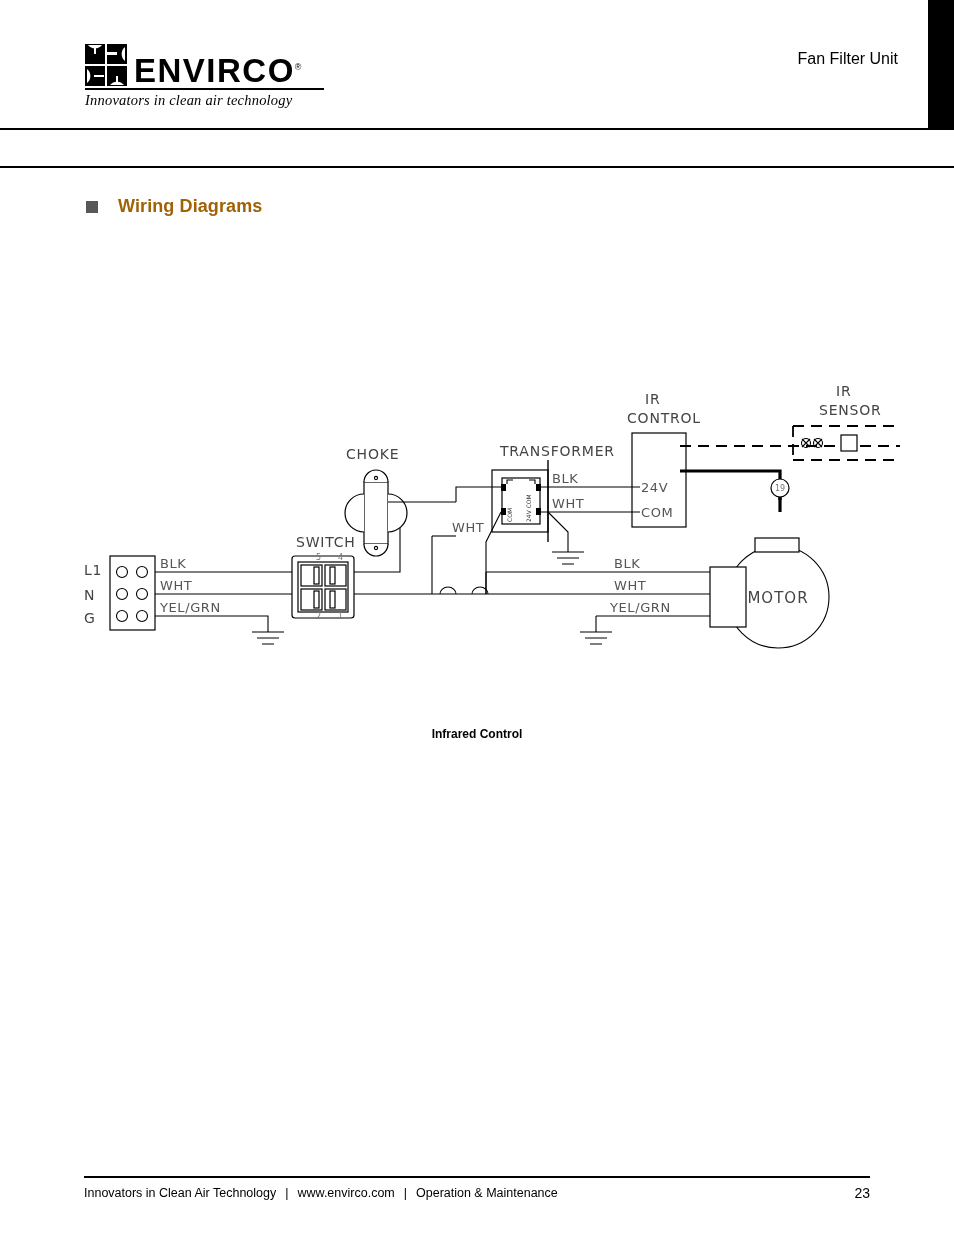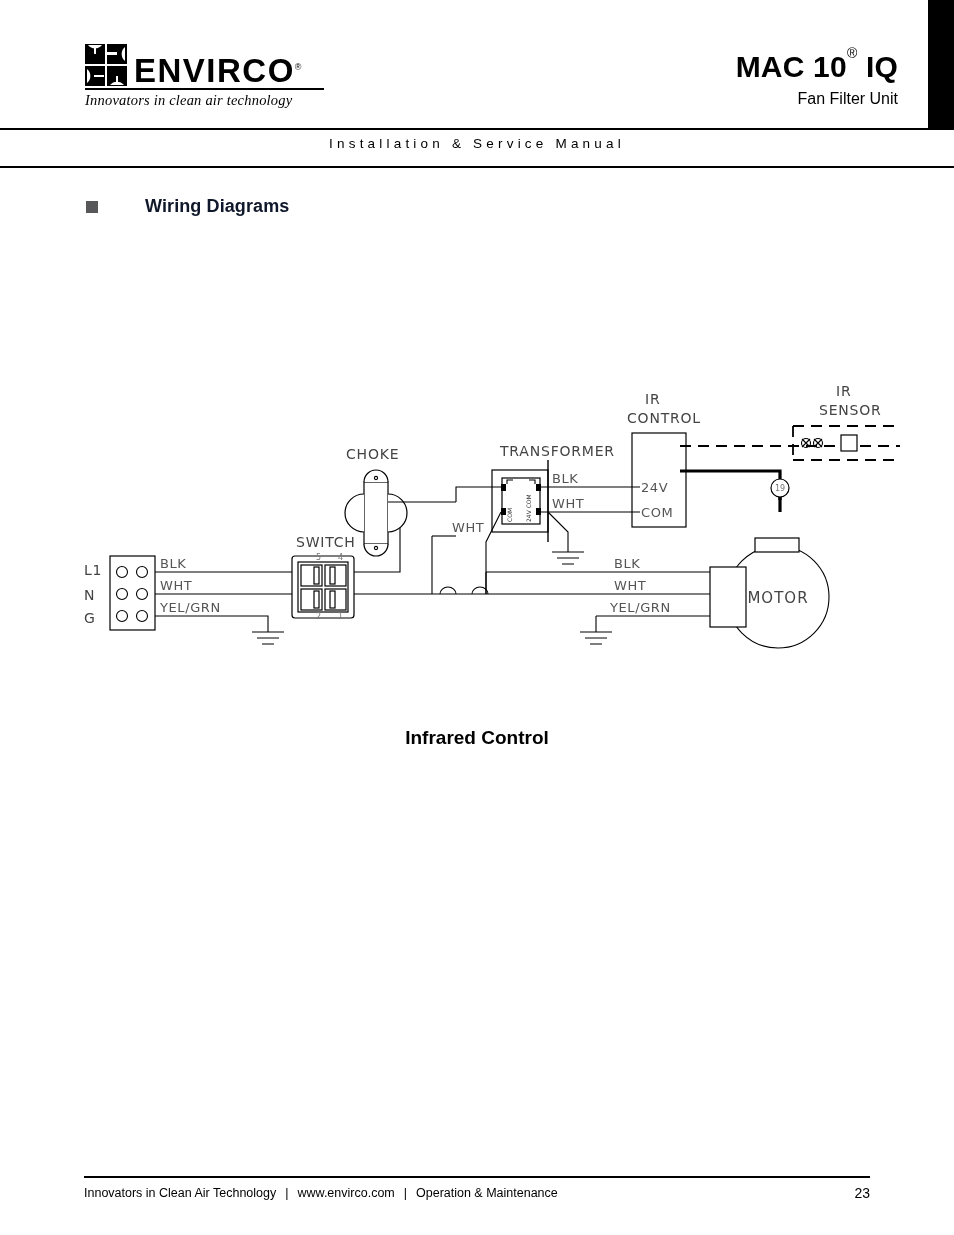--- a/index.html
+++ b/index.html
@@ -67,33 +67,33 @@
     position:absolute;left:0;top:136px;width:954px;text-align:center;
     font-size:13.5px;letter-spacing:4.2px;font-weight:normal;
   }
 
   
   .section-head{
     position:absolute;left:86px;top:196px;display:flex;align-items:center;
   }
   .bullet-sq{width:12px;height:12px;background:#58585a;display:block;}
   .section-title{
-    margin-left:47px;font-size:18px;font-weight:bold;color:#0f172a;
+    margin-left:20px;font-size:18px;font-weight:bold;color:#a16207;
     letter-spacing:0.1px;
   }
 
   
   .diagram{
     position:absolute;left:0;top:360px;width:954px;height:330px;
   }
   .diagram svg{display:block;}
 
   .caption{
     position:absolute;left:0;top:727px;width:954px;text-align:center;
-    font-size:19px;font-weight:bold;
+    font-size:12px;font-weight:bold;
   }
 
   
   .rule-foot{
     position:absolute;left:84px;top:1176px;width:786px;height:1.5px;background:#000;
   }
   .footer{
     position:absolute;left:84px;top:1185px;width:786px;
     display:flex;justify-content:space-between;align-items:center;
     font-size:12.5px;
@@ -129,26 +129,24 @@
       </span>
       <span class="logo-text">
         <span class="logo-word"><span>ENVIRCO</span><span class="logo-reg">®</span></span>
       </span>
     </div>
     <div class="logo-rule" style="width:239px;"></div>
     <div class="logo-tag">Innovators in clean air technology</div>
   </div>
 
   <div class="title-block">
-    <div class="title-main"><span>MAC 10</span><sup>®</sup><span> IQ</span></div>
     <div class="title-sub">Fan Filter Unit</div>
   </div>
 
   <div class="rule-top"></div>
-  <div class="manual-line">Installation &amp; Service Manual</div>
   <div class="rule-bottom"></div>
 
   <div class="section-head">
     <span class="bullet-sq"></span>
     <span class="section-title">Wiring Diagrams</span>
   </div>
 
   <div class="diagram">
     <svg width="954" height="330" viewBox="0 0 954 330" xmlns="http://www.w3.org/2000/svg">
       <style>

